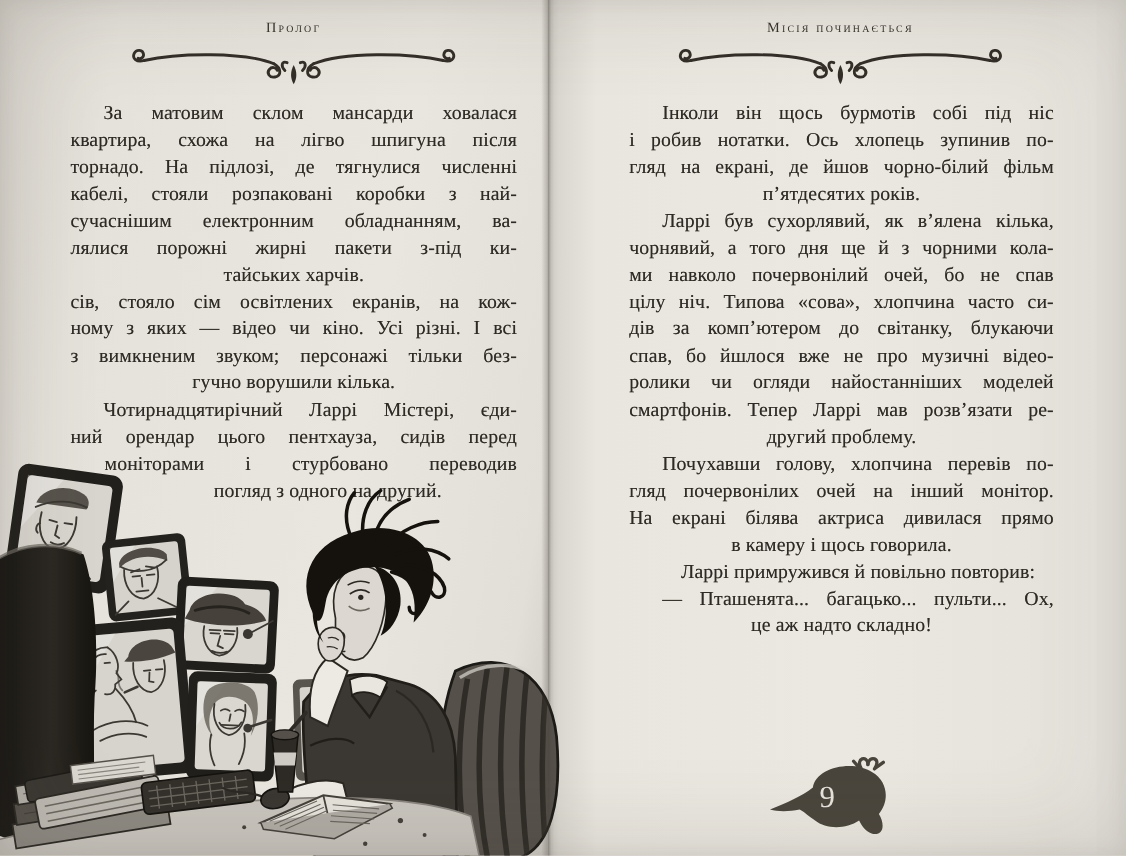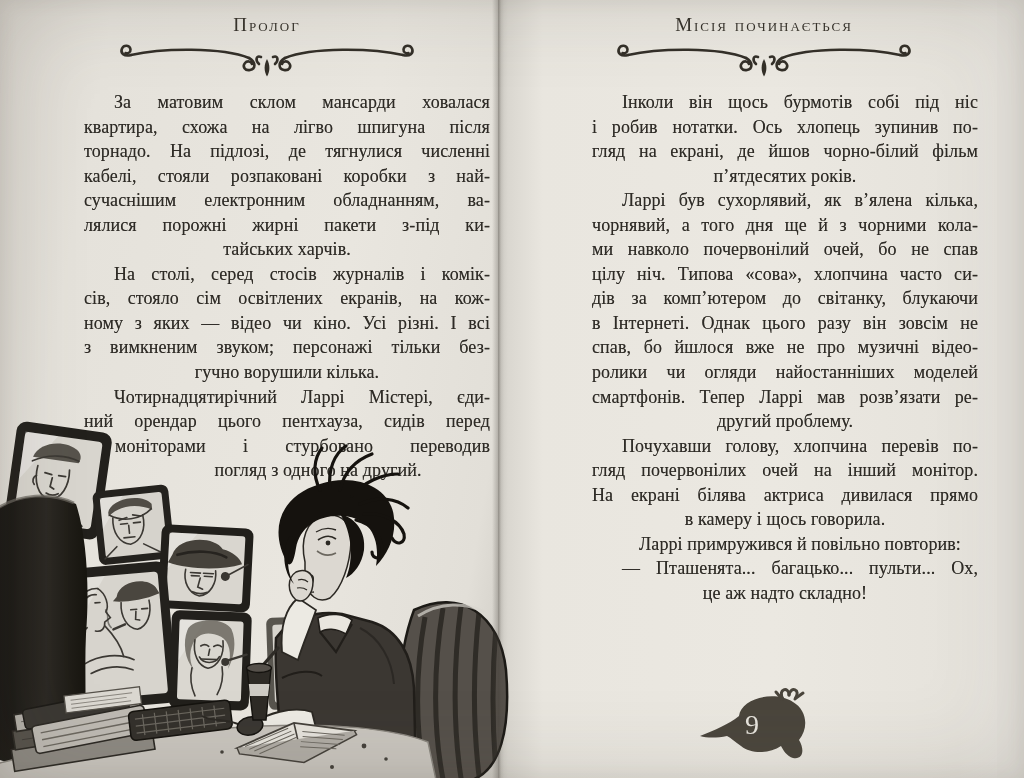--- a/index.html
+++ b/index.html
@@ -23,27 +23,27 @@
     background:linear-gradient(90deg,rgba(70,65,58,0) 0%,rgba(70,65,58,.28) 48%,rgba(70,65,58,.38) 55%,rgba(70,65,58,.08) 75%,rgba(70,65,58,0) 100%);
   }
   .vignette{
     position:absolute;inset:0;pointer-events:none;z-index:40;
     box-shadow:inset 0 0 90px rgba(86,80,68,.20), inset 0 0 18px rgba(86,80,68,.10);
   }
   .header-block{position:absolute;text-align:center;}
   .page.left .header-block{left:64px;top:12px;width:406px;}
   .page.right .header-block{left:72px;top:12px;width:388px;}
   .chapter-title{
-    margin:0;font-size:19px;font-weight:normal;color:#35312a;
+    margin:0;font-size:13px;font-weight:normal;color:#35312a;
     font-variant:small-caps;letter-spacing:2px;line-height:26px;
   }
   .flourish{position:absolute;top:42px;}
   .page.left .flourish{left:117px;}
   .page.right .flourish{left:116px;}
-  .textcol{position:absolute;top:90px;color:#2e2b26;font-size:18px;margin-left:20px;}
+  .textcol{position:absolute;top:90px;color:#2e2b26;font-size:18px;}
   #textcol-left{left:64px;width:406px;}
   #textcol-right{left:74px;width:386px;}
   .para{margin:0;}
   .line{
     height:24.55px;line-height:24.55px;letter-spacing:.1px;
     text-shadow:0 0 .4px rgba(46,43,38,.55);
   }
   .line.j{text-align:justify;text-align-last:justify;}
   .line.last{text-align:center;}
   .line.first{text-indent:30px;}
@@ -80,21 +80,20 @@
         <div class="para">
           <div class="line j first">За матовим склом мансарди ховалася</div>
           <div class="line j">квартира, схожа на лігво шпигуна після</div>
           <div class="line j">торнадо. На підлозі, де тягнулися численні</div>
           <div class="line j">кабелі, стояли розпаковані коробки з най-</div>
           <div class="line j">сучаснішим електронним обладнанням, ва-</div>
           <div class="line j">лялися порожні жирні пакети з-під ки-</div>
           <div class="line last">тайських харчів.</div>
         </div>
         <div class="para">
-          <div class="line j first">На столі, серед стосів журналів і комік-</div>
           <div class="line j">сів, стояло сім освітлених екранів, на кож-</div>
           <div class="line j">ному з яких — відео чи кіно. Усі різні. І всі</div>
           <div class="line j">з вимкненим звуком; персонажі тільки без-</div>
           <div class="line last">гучно ворушили кілька.</div>
         </div>
         <div class="para">
           <div class="line j first">Чотирнадцятирічний Ларрі Містері, єди-</div>
           <div class="line j">ний орендар цього пентхауза, сидів перед</div>
           <div class="line j">моніторами і стурбовано переводив</div>
           <div class="line last">погляд з одного на другий.</div>
@@ -125,21 +124,20 @@
           <div class="line j">і робив нотатки. Ось хлопець зупинив по-</div>
           <div class="line j">гляд на екрані, де йшов чорно-білий фільм</div>
           <div class="line last">п’ятдесятих років.</div>
         </div>
         <div class="para">
           <div class="line j first">Ларрі був сухорлявий, як в’ялена кілька,</div>
           <div class="line j">чорнявий, а того дня ще й з чорними кола-</div>
           <div class="line j">ми навколо почервонілий очей, бо не спав</div>
           <div class="line j">цілу ніч. Типова «сова», хлопчина часто си-</div>
           <div class="line j">дів за комп’ютером до світанку, блукаючи</div>
-          <div class="line j">в Інтернеті. Однак цього разу він зовсім не</div>
           <div class="line j">спав, бо йшлося вже не про музичні відео-</div>
           <div class="line j">ролики чи огляди найостанніших моделей</div>
           <div class="line j">смартфонів. Тепер Ларрі мав розв’язати ре-</div>
           <div class="line last">другий проблему.</div>
         </div>
         <div class="para">
           <div class="line j first">Почухавши голову, хлопчина перевів по-</div>
           <div class="line j">гляд почервонілих очей на інший монітор.</div>
           <div class="line j">На екрані білява актриса дивилася прямо</div>
           <div class="line last">в камеру і щось говорила.</div>

